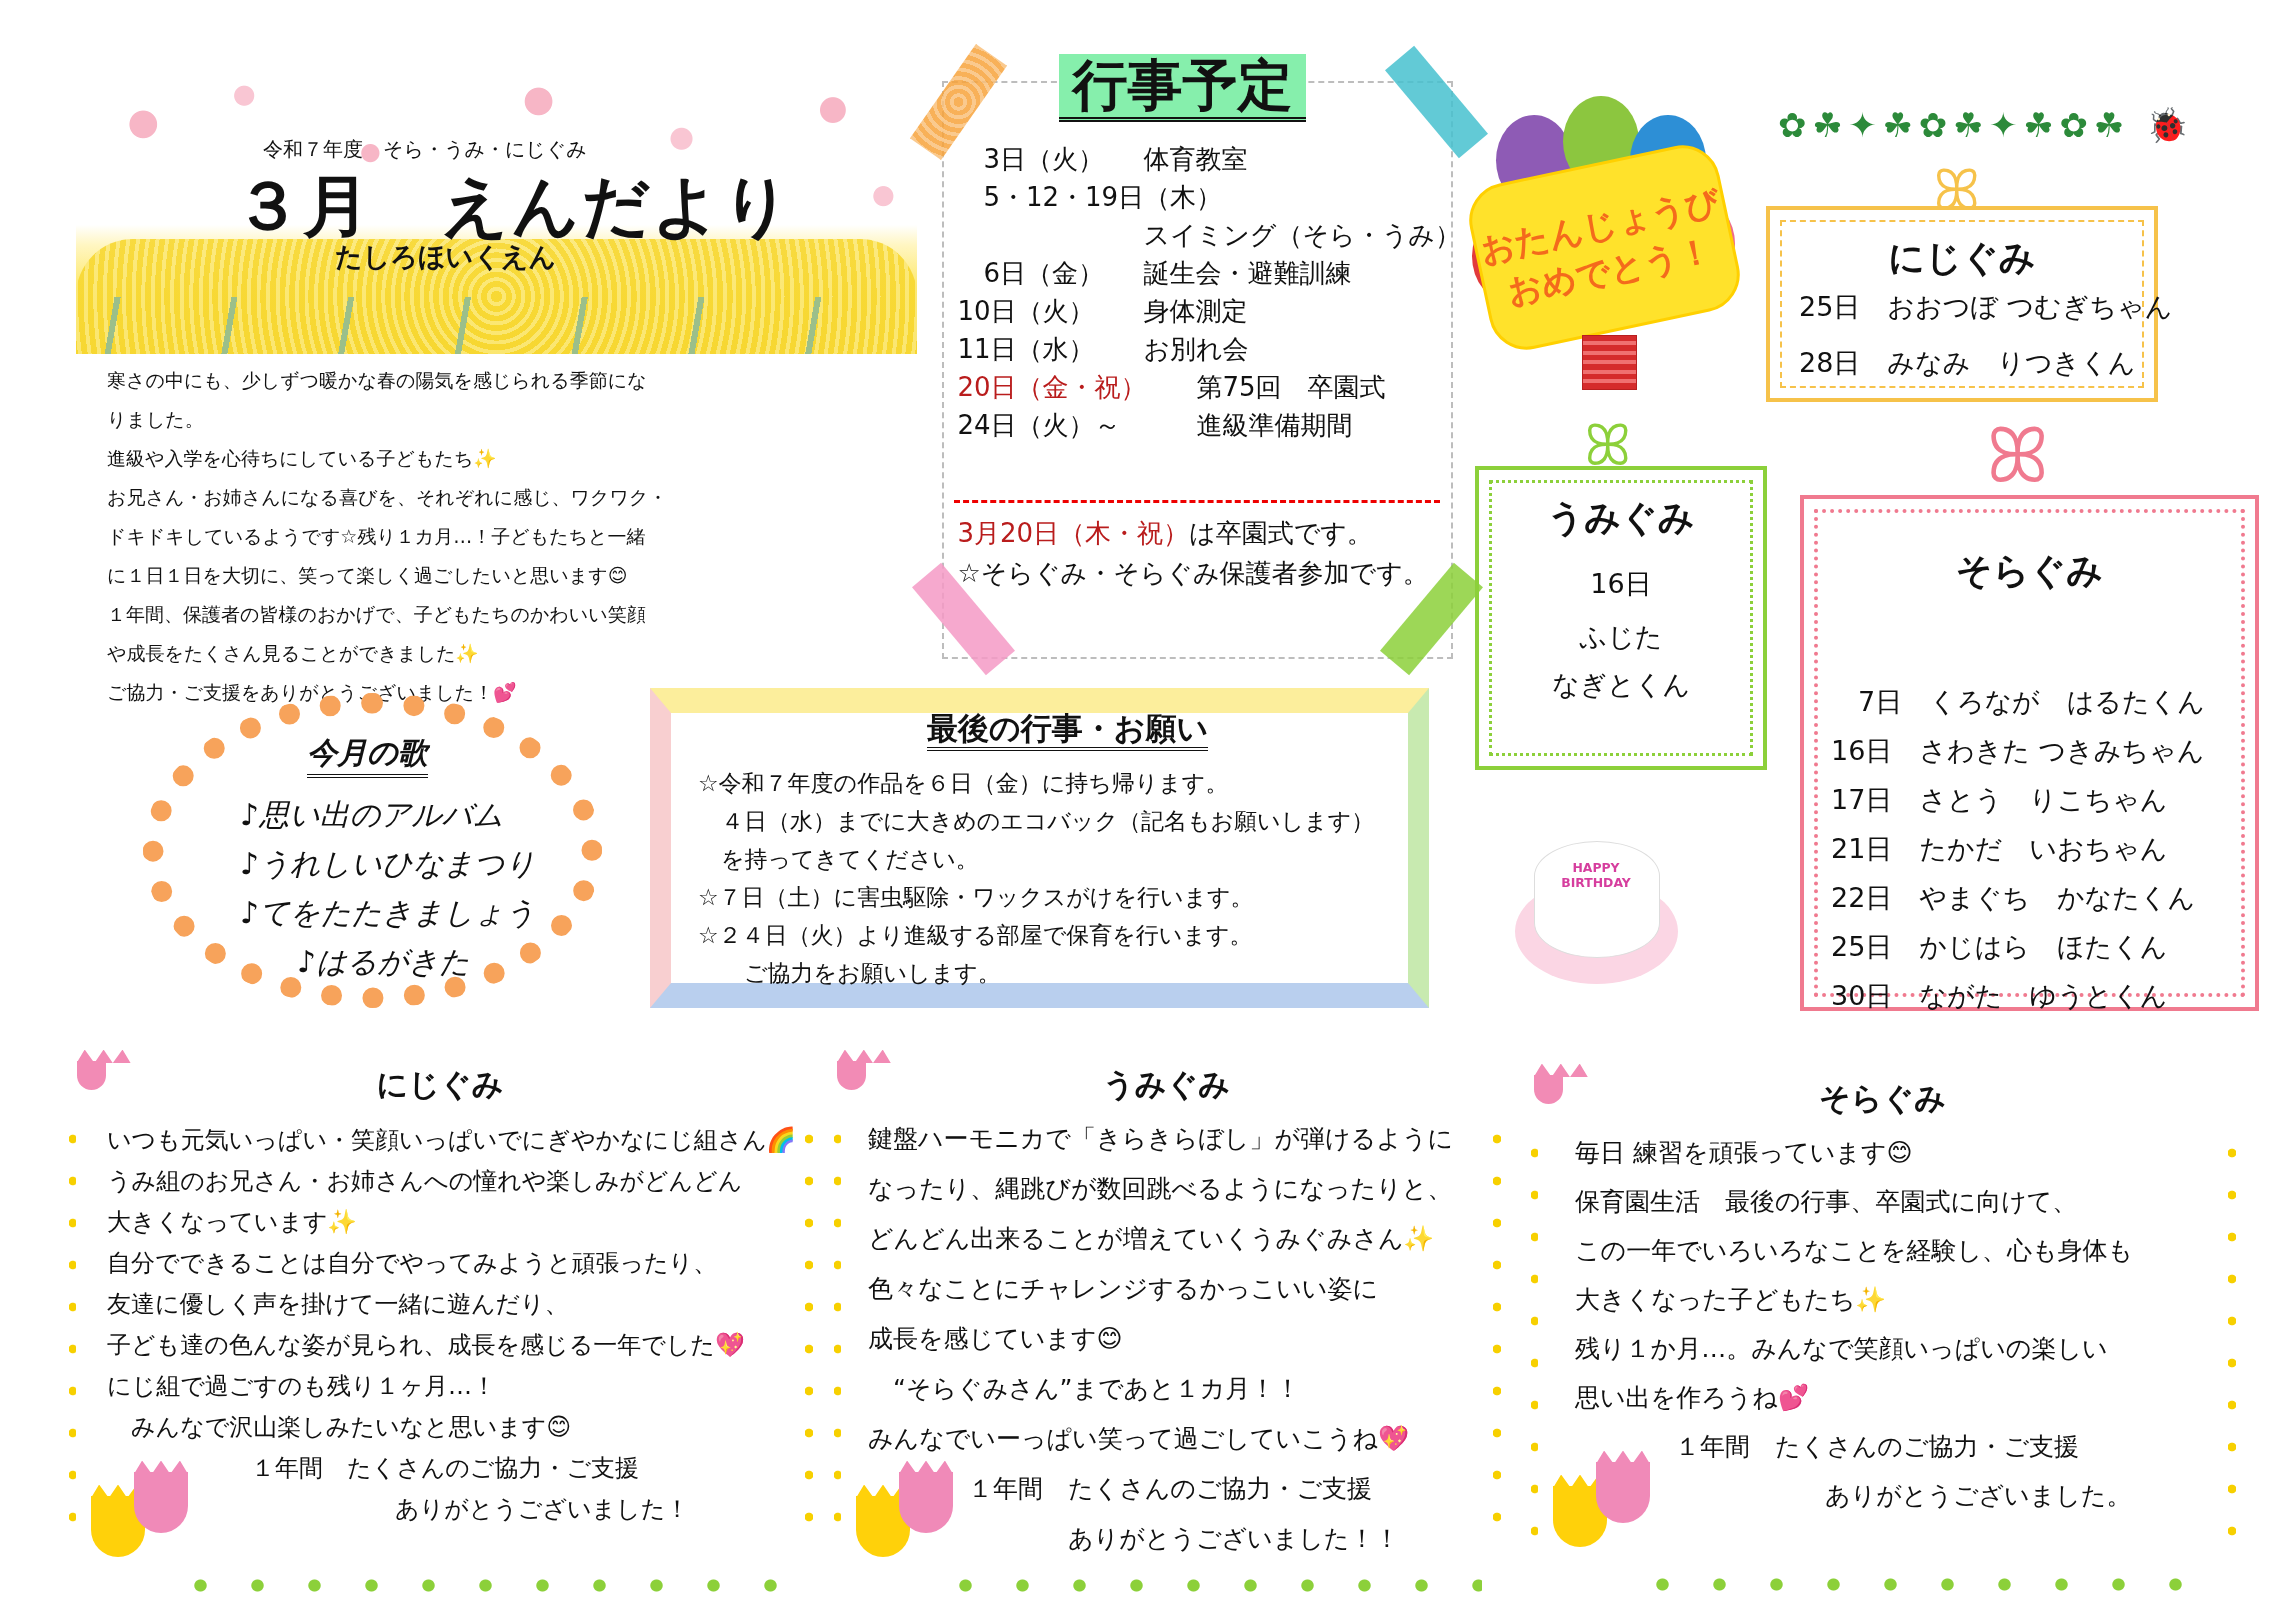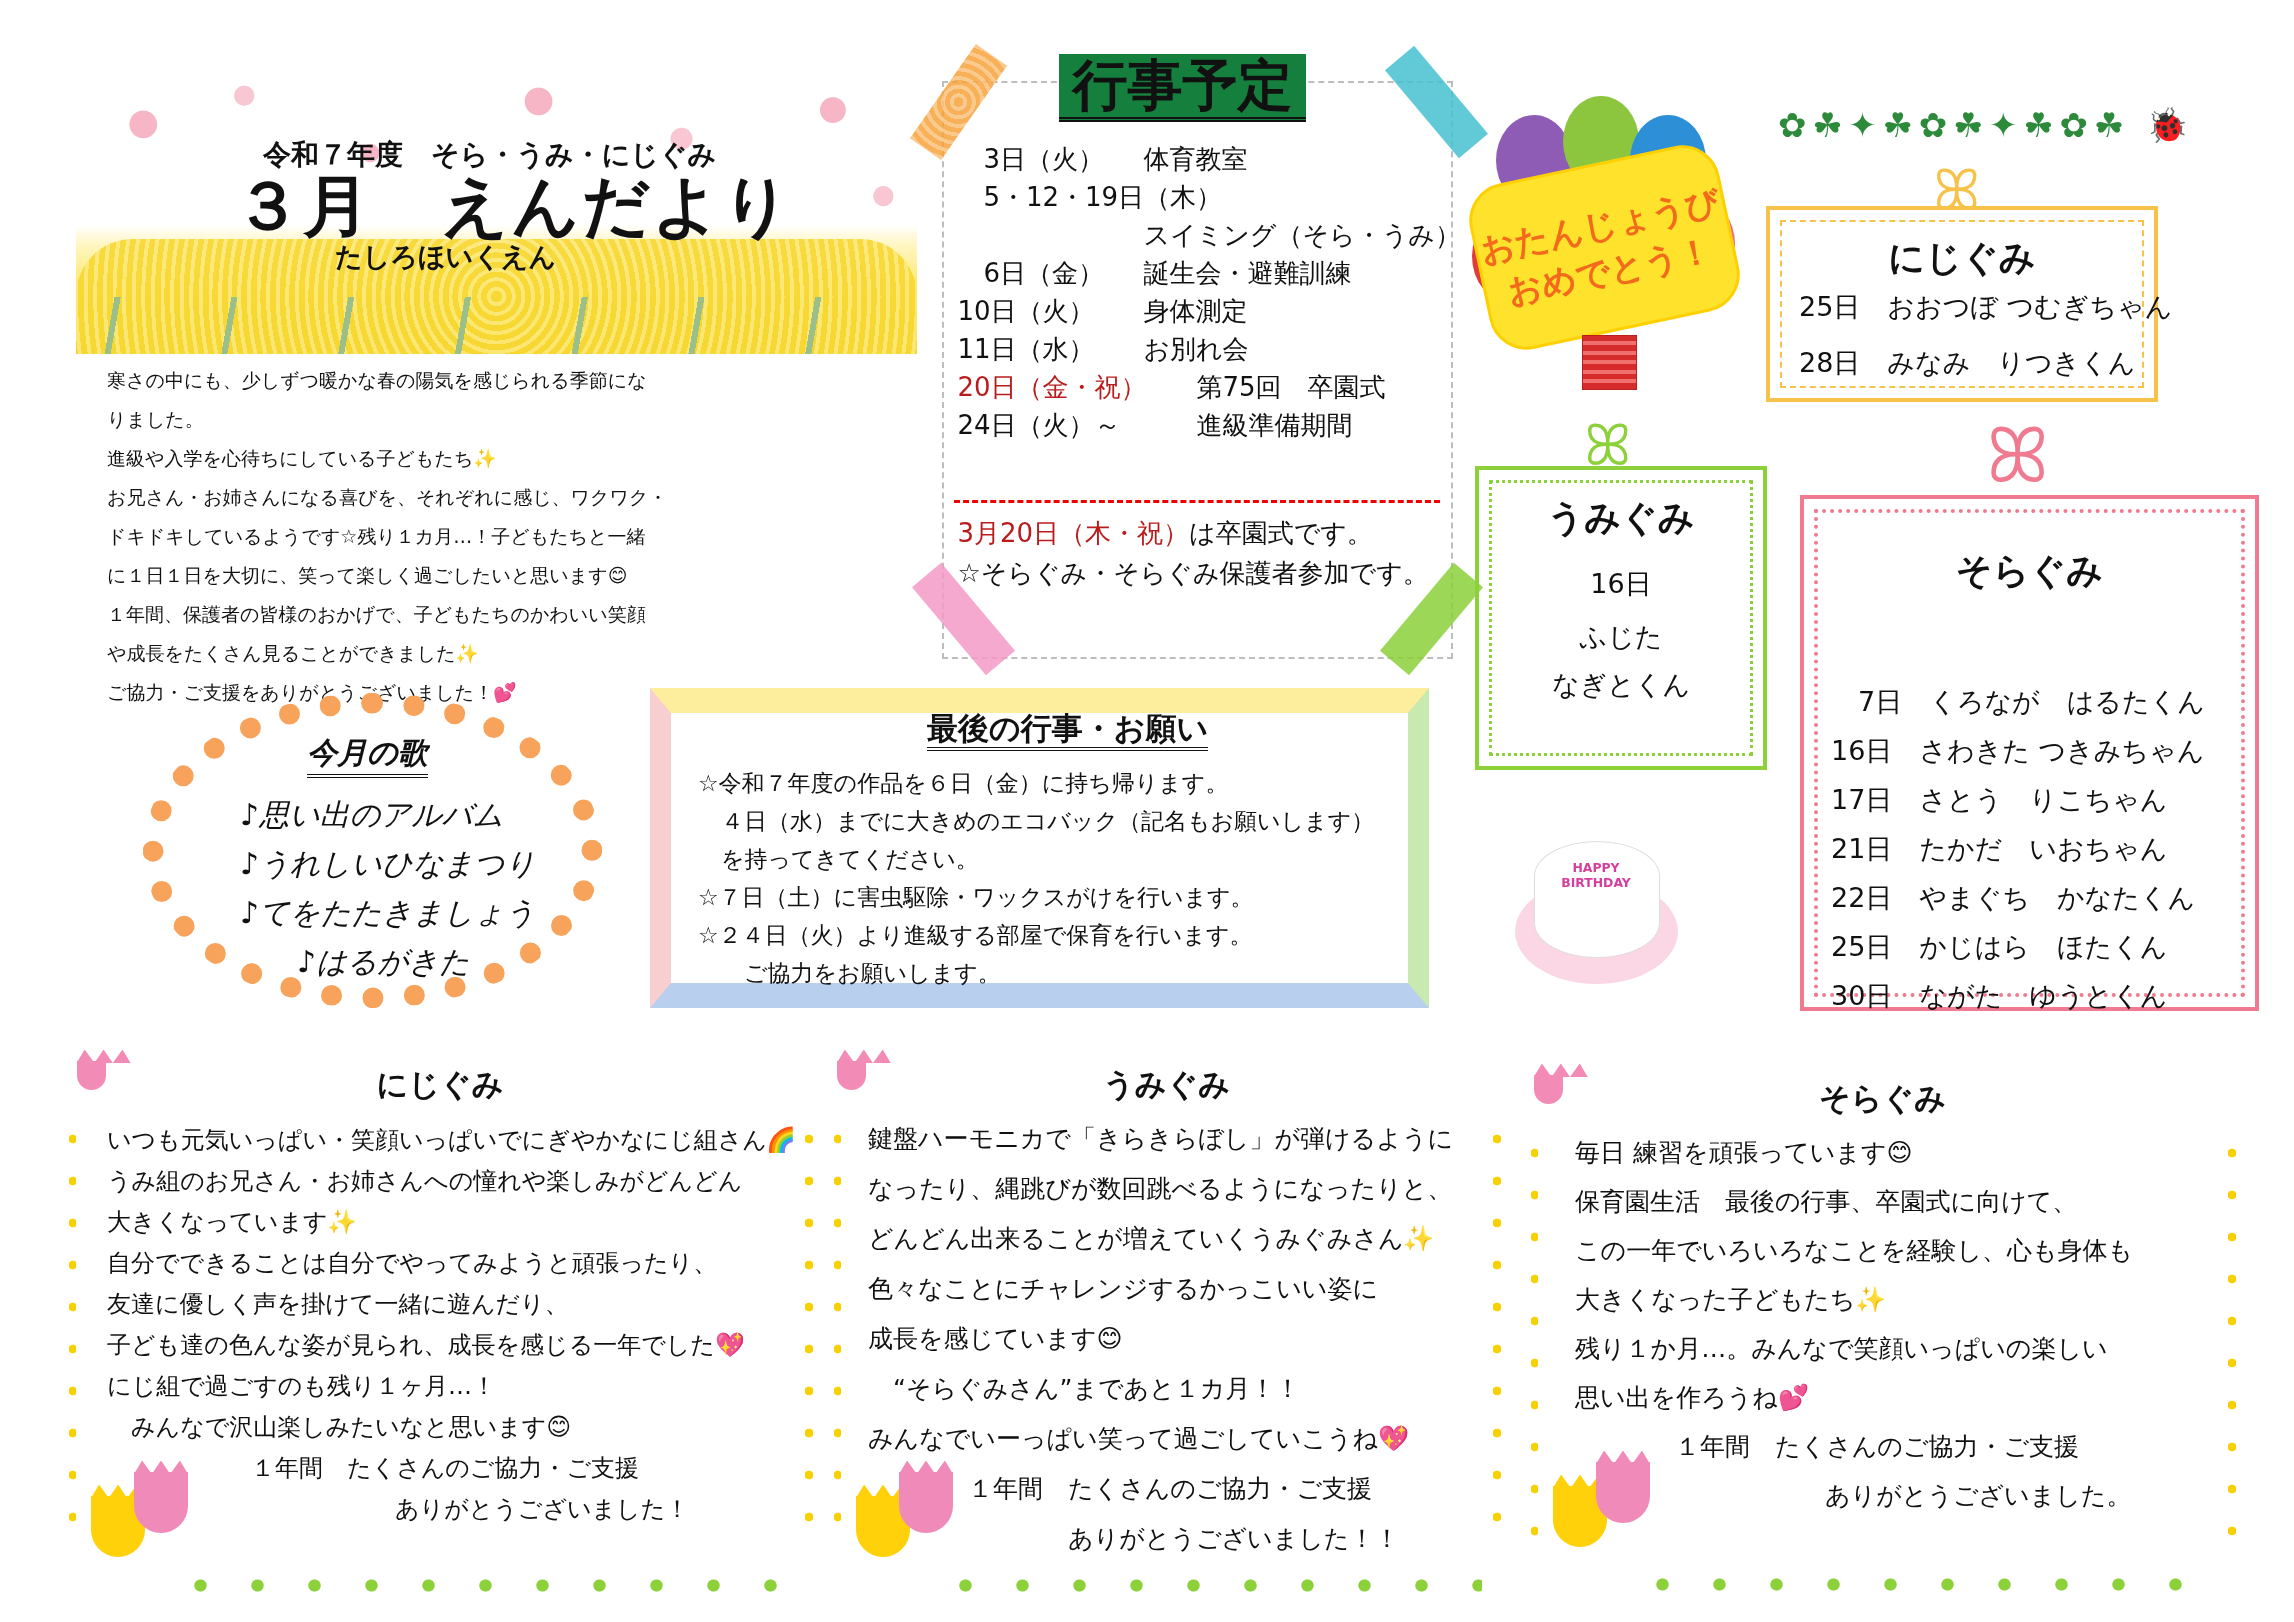--- a/index.html
+++ b/index.html
@@ -15,31 +15,31 @@
       radial-gradient(circle at 55% 12%, #f7b6c6 0 13.4px, transparent 14.3px),
       radial-gradient(circle at 72% 25%, #f9c6d3 0 10.5px, transparent 11.5px),
       radial-gradient(circle at 90% 15%, #f7b6c6 0 12.4px, transparent 13.4px),
       radial-gradient(circle at 96% 45%, #f9c6d3 0 9.6px, transparent 10.5px),
       linear-gradient(180deg,#fff 0%,#fff 55%,#fff6c2 62%,#fde65a 80%,#f5d63a 100%);}
   #banner .flowers{position:absolute;left:0;right:0;bottom:0;height:115px;
     background:repeating-radial-gradient(circle at 50% 50%, #f7d730 0 5.7px,#fbe877 5.7px 9.6px);
     opacity:.9;border-radius:57px 57px 0 0;}
   #banner .stems{position:absolute;left:0;right:0;bottom:0;height:57px;
     background:repeating-linear-gradient(100deg,transparent 0 38px,#9bbf8a 38px 44px,transparent 44px 115px);}
-  .sub-title{font-size:28px;font-weight:bold;position:absolute;left:186px;top:70px;}
+  .sub-title{font-size:20px;font-weight:normal;position:absolute;left:186px;top:70px;}
   .main-title{font-size:67px;font-weight:bold;position:absolute;left:158px;top:105px;letter-spacing:1.9px;}
   .school{font-size:27px;font-weight:bold;position:absolute;left:258px;top:191px;}
 
   
   #intro{left:107px;top:361px;width:822px;font-size:19px;line-height:39px;}
   #intro p{margin:0;}
 
   
   #schedule{left:942px;top:81px;width:507px;height:574px;border:2.9px dashed #bdbdbd;}
-  #schedule .title{position:absolute;left:115px;top:-29px;background:#15803d;padding:0 13.4px;
+  #schedule .title{position:absolute;left:115px;top:-29px;background:#86efac;padding:0 13.4px;
      font-size:55px;font-weight:bold;border-bottom:5.7px double #111;line-height:63px;}
   #schedule .rows{position:absolute;left:13.4px;top:57px;font-size:26px;line-height:38px;}
   .row{display:flex;white-space:pre;}
   .row .d{width:186px;}
   .row .d.wide{width:239px;}
   .red{color:#b91c1c;}
   #schedule .sep{position:absolute;left:9.6px;right:11.5px;top:417px;height:0;border-top:3.8px dashed #e00;}
   #schedule .note{position:absolute;left:13.4px;top:430px;font-size:26px;line-height:40px;}
   .tape{position:absolute;width:115px;height:38px;opacity:.85;}
 

